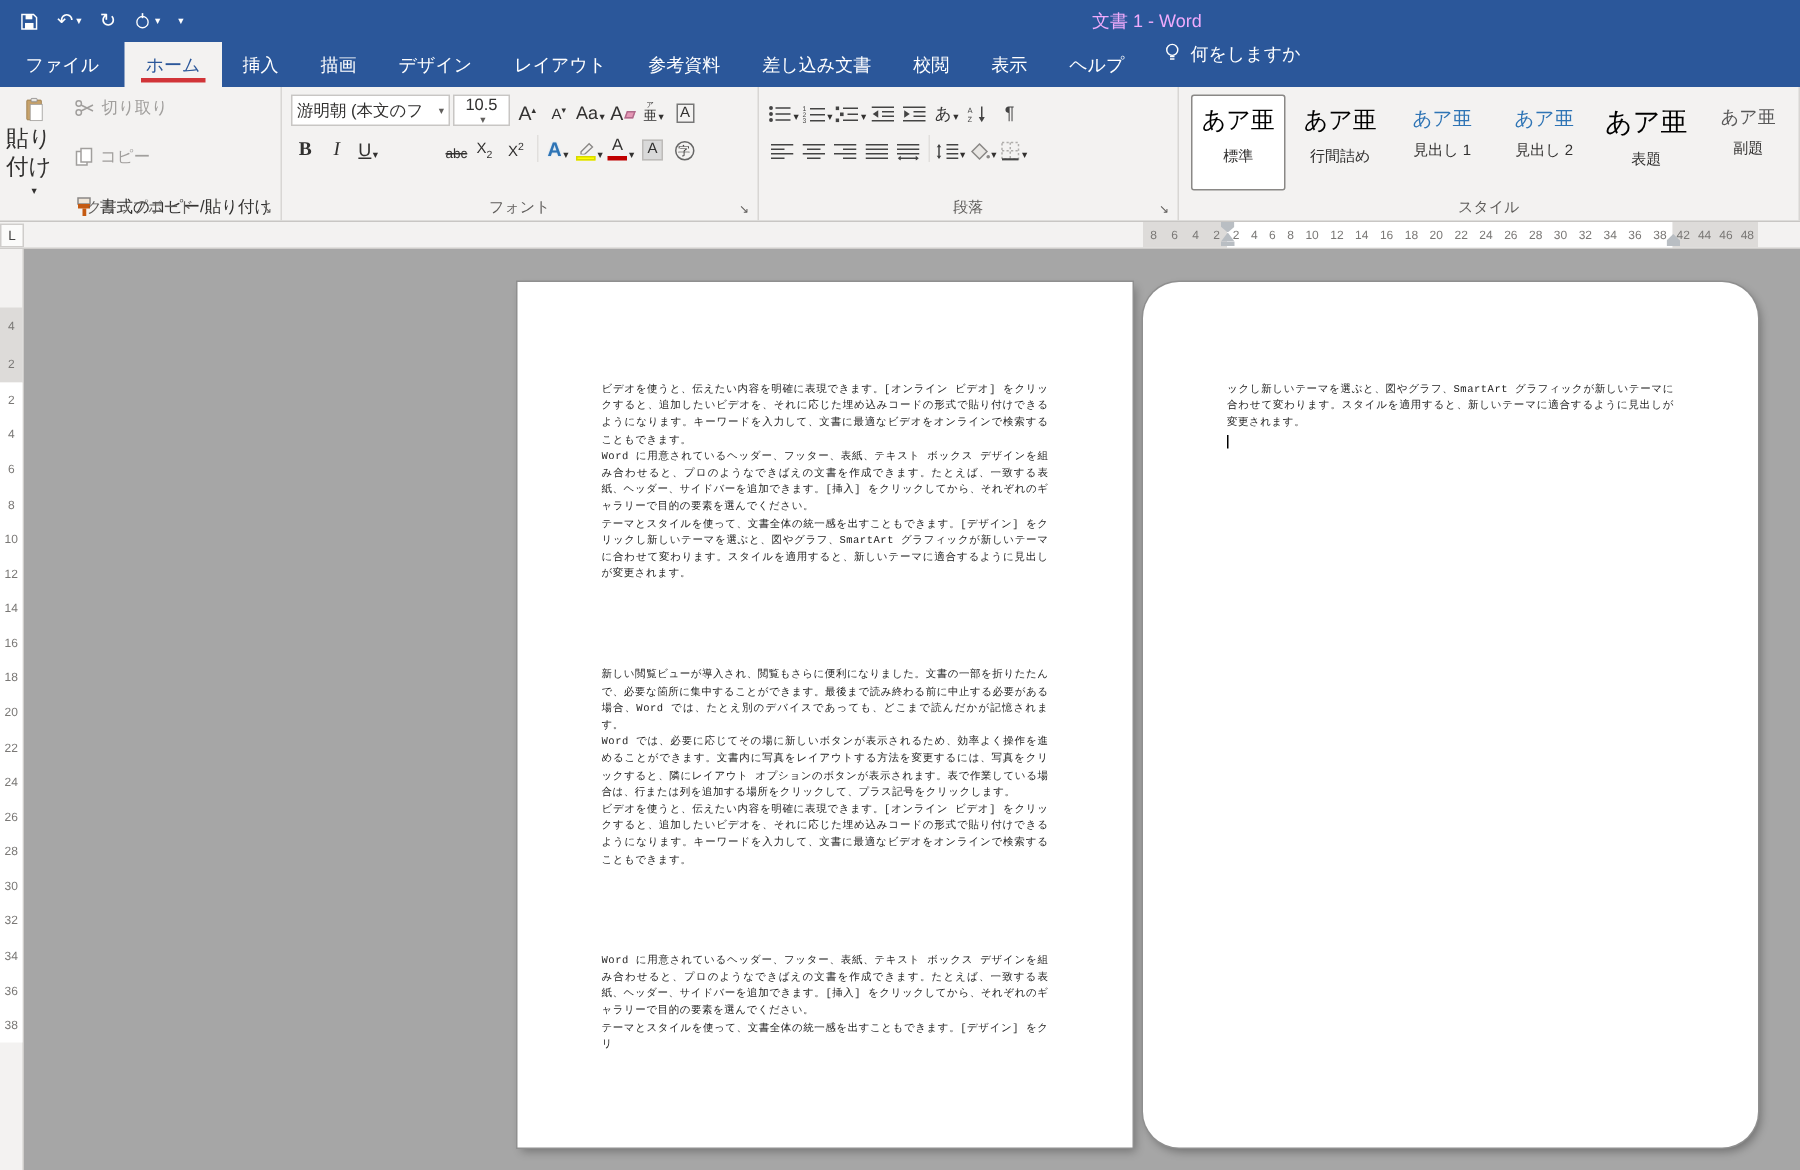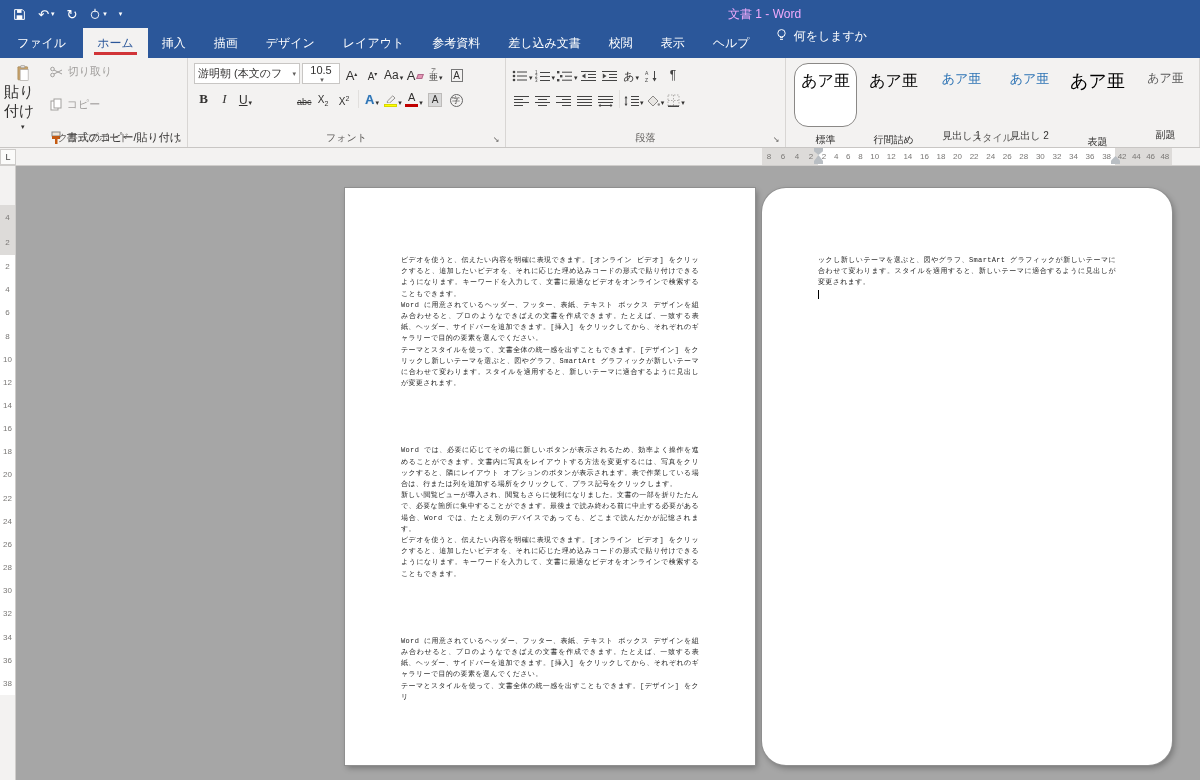--- a/index.html
+++ b/index.html
@@ -74,21 +74,21 @@
 
   
   .g-para { width:280px; padding-left:6px; }
   .pg-row { display:flex; align-items:center; gap:2px; height:25px; }
   .asianTxt { font-size:11px; line-height:1; }
   .pilc { font-size:12px; color:#444; }
 
   
   .g-styles { flex:1; overflow:hidden; padding-left:8px; }
   .style-gallery { display:flex; gap:5px; padding-top:2px; }
-  .sitem { width:66px; height:64px; display:flex; flex-direction:column; align-items:center; padding-top:8px; border:1px solid transparent; border-radius:14px; cursor:default;gap:36px; }
+  .sitem { width:66px; height:64px; display:flex; flex-direction:column; align-items:center; padding-top:8px; border:1px solid transparent; border-radius:2px; cursor:default; }
   .sitem.selected { background:#ffffff; border-color:#8a8886; }
   .spreview { font-family:"Liberation Serif","DejaVu Serif",serif; font-size:16px; line-height:1.1; color:#000; white-space:nowrap; }
   .sitem.h1 .spreview,.sitem.h2 .spreview { color:#2e74b5; font-size:13px; }
   .sitem.ttl .spreview { font-size:18px; }
   .sitem.sub .spreview { color:#595959; font-size:12px; }
   .sname { font-size:10px; color:#323130; margin-top:7px; white-space:nowrap; }
 
   
   .rulerbar { position:absolute; left:0; top:148px; width:1200px; height:18px; background:#f3f2f1; border-bottom:1px solid #cfcdcb; }
   .tabsel { position:absolute; left:0; top:1px; width:16px; height:16px; border:1px solid #cfcdcb; background:#fbfbfa; display:flex; align-items:center; justify-content:center; font-size:9px; color:#444; }
@@ -518,22 +518,22 @@
           <span>36</span>
           <span>38</span>
         </div>
     </div>
     <div class="page p1">
       <div class="pagebody" id="page1-body">
           <p class="docp">ビデオを使うと、伝えたい内容を明確に表現できます。[オンライン ビデオ] をクリックすると、追加したいビデオを、それに応じた埋め込みコードの形式で貼り付けできるようになります。キーワードを入力して、文書に最適なビデオをオンラインで検索することもできます。</p>
           <p class="docp">Word に用意されているヘッダー、フッター、表紙、テキスト ボックス デザインを組み合わせると、プロのようなできばえの文書を作成できます。たとえば、一致する表紙、ヘッダー、サイドバーを追加できます。[挿入] をクリックしてから、それぞれのギャラリーで目的の要素を選んでください。</p>
           <p class="docp">テーマとスタイルを使って、文書全体の統一感を出すこともできます。[デザイン] をクリックし新しいテーマを選ぶと、図やグラフ、SmartArt グラフィックが新しいテーマに合わせて変わります。スタイルを適用すると、新しいテーマに適合するように見出しが変更されます。</p>
           <div class="docgap" style="height: 56px;"></div>
+          <p class="docp">新しい閲覧ビューが導入され、閲覧もさらに便利になりました。文書の一部を折りたたんで、必要な箇所に集中することができます。最後まで読み終わる前に中止する必要がある場合、Word では、たとえ別のデバイスであっても、どこまで読んだかが記憶されます。</p>
           <p class="docp">Word では、必要に応じてその場に新しいボタンが表示されるため、効率よく操作を進めることができます。文書内に写真をレイアウトする方法を変更するには、写真をクリックすると、隣にレイアウト オプションのボタンが表示されます。表で作業している場合は、行または列を追加する場所をクリックして、プラス記号をクリックします。</p>
-          <p class="docp">新しい閲覧ビューが導入され、閲覧もさらに便利になりました。文書の一部を折りたたんで、必要な箇所に集中することができます。最後まで読み終わる前に中止する必要がある場合、Word では、たとえ別のデバイスであっても、どこまで読んだかが記憶されます。</p>
           <p class="docp">ビデオを使うと、伝えたい内容を明確に表現できます。[オンライン ビデオ] をクリックすると、追加したいビデオを、それに応じた埋め込みコードの形式で貼り付けできるようになります。キーワードを入力して、文書に最適なビデオをオンラインで検索することもできます。</p>
           <div class="docgap" style="height: 56px;"></div>
           <p class="docp">Word に用意されているヘッダー、フッター、表紙、テキスト ボックス デザインを組み合わせると、プロのようなできばえの文書を作成できます。たとえば、一致する表紙、ヘッダー、サイドバーを追加できます。[挿入] をクリックしてから、それぞれのギャラリーで目的の要素を選んでください。</p>
           <p class="docp">テーマとスタイルを使って、文書全体の統一感を出すこともできます。[デザイン] をクリ</p>
         </div>
     </div>
     <div class="page p2">
       <div class="pagebody" id="page2-body">
           <p class="docp">ックし新しいテーマを選ぶと、図やグラフ、SmartArt グラフィックが新しいテーマに合わせて変わります。スタイルを適用すると、新しいテーマに適合するように見出しが変更されます。</p>
           <div class="caret"></div>

